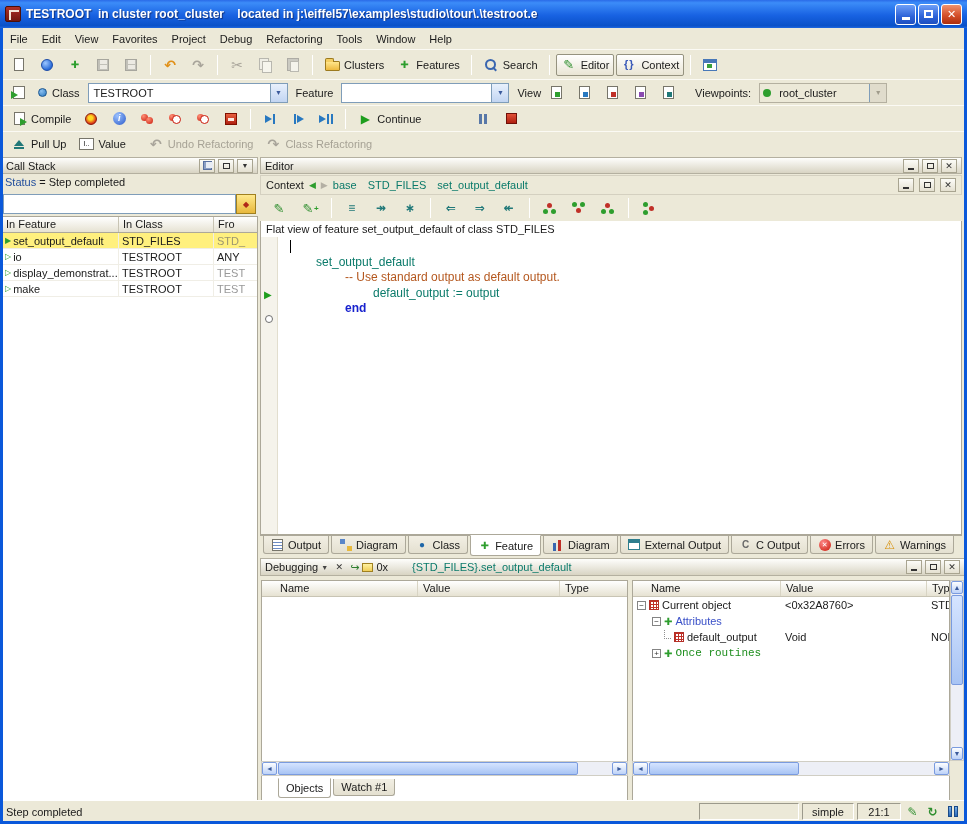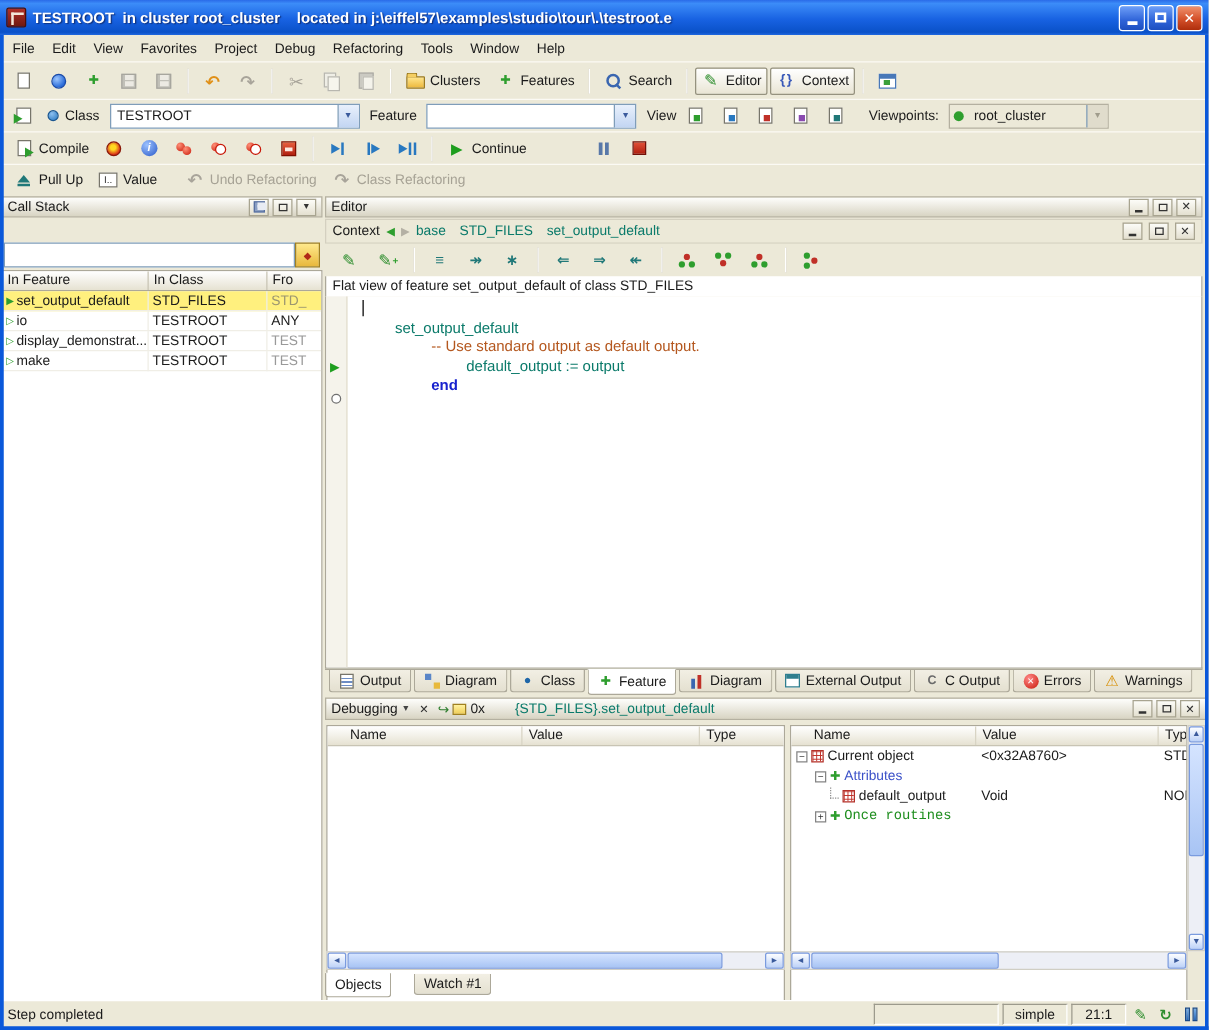--- a/index.html
+++ b/index.html
@@ -187,21 +187,21 @@
 .dbg-th{padding:1px 5px;border-right:1px solid #D8D4C4;overflow:hidden;white-space:nowrap;flex:none;}
 .dl-name{width:156px;}.dl-val{width:142px;}.dl-type{flex:1;border-right:none;}
 .dr-name{width:148px;}.dr-val{width:146px;}.dr-type{flex:1;border-right:none;}
 .dbg-row{display:flex;height:16px;align-items:center;}
 .dbg-cell{overflow:hidden;white-space:nowrap;height:16px;display:flex;align-items:center;gap:3px;padding:0 4px;flex:none;}
 .expander{width:9px;height:9px;border:1px solid #848484;background:#fff;font-size:8px;line-height:7px;text-align:center;color:#333;flex:none;}
 .elbow{width:7px;height:9px;border-left:1px dotted #909090;border-bottom:1px dotted #909090;margin-bottom:5px;flex:none;}
 .ind{flex:none;display:inline-block;}
 .nm-attr{color:#3A50C8;}
 .nm-once{color:#1E8E1E;font-family:Liberation Mono, monospace;}
-.dbg-tabs{position:absolute;left:0;top:221px;height:20px;display:flex;gap:18px;}
+.dbg-tabs{position:absolute;left:18px;top:221px;height:20px;display:flex;gap:2px;}
 .dbg-tabs .tab{height:17px;}
 .dbg-tabs .tab.active{height:20px;background:#fff;margin-top:-1px;}
 
 
 #statusbar{position:absolute;left:0;right:0;top:800px;height:24px;background:#ECE9D8;border-top:1px solid #FFFFFF;display:flex;align-items:center;gap:3px;padding:0 6px 2px 6px;}
 .sb-spacer{flex:1;}
 .sb-panel{height:17px;border:1px solid;border-color:#9C9A8C #FFFFFF #FFFFFF #9C9A8C;padding:1px 6px;white-space:nowrap;display:flex;align-items:center;justify-content:center;}
 .st-ic{width:17px;height:17px;display:inline-flex;align-items:center;justify-content:center;font-size:12px;}
 .ic-cols{display:inline-flex;gap:2px;}
 .ic-cols span{width:4px;height:11px;background:linear-gradient(#7AB0E8,#2868B8);border:1px solid #1A4A88;}
@@ -488,20 +488,21 @@
     <span class="mini-btn">
         <span class="ic-floppy" style="width:9px;height:9px;"></span>
       </span>
     <span class="mini-btn">
         <span class="mini-maxbox"></span>
       </span>
     <span class="mini-btn">
         <span style="font-size:7px;">▼</span>
       </span>
   </div>
+  <div class="cs-status"><span class="k">Status</span><span> = Step completed</span></div>
   <div class="cs-comborow">
     <input class="cs-input" style="">
     <span class="cs-btn">
         <span>◆</span>
       </span>
   </div>
   <div class="cs-table">
     <div class="cs-thead">
       <span class="cs-th w-feat">In Feature</span>
       <span class="cs-th w-class">In Class</span>

